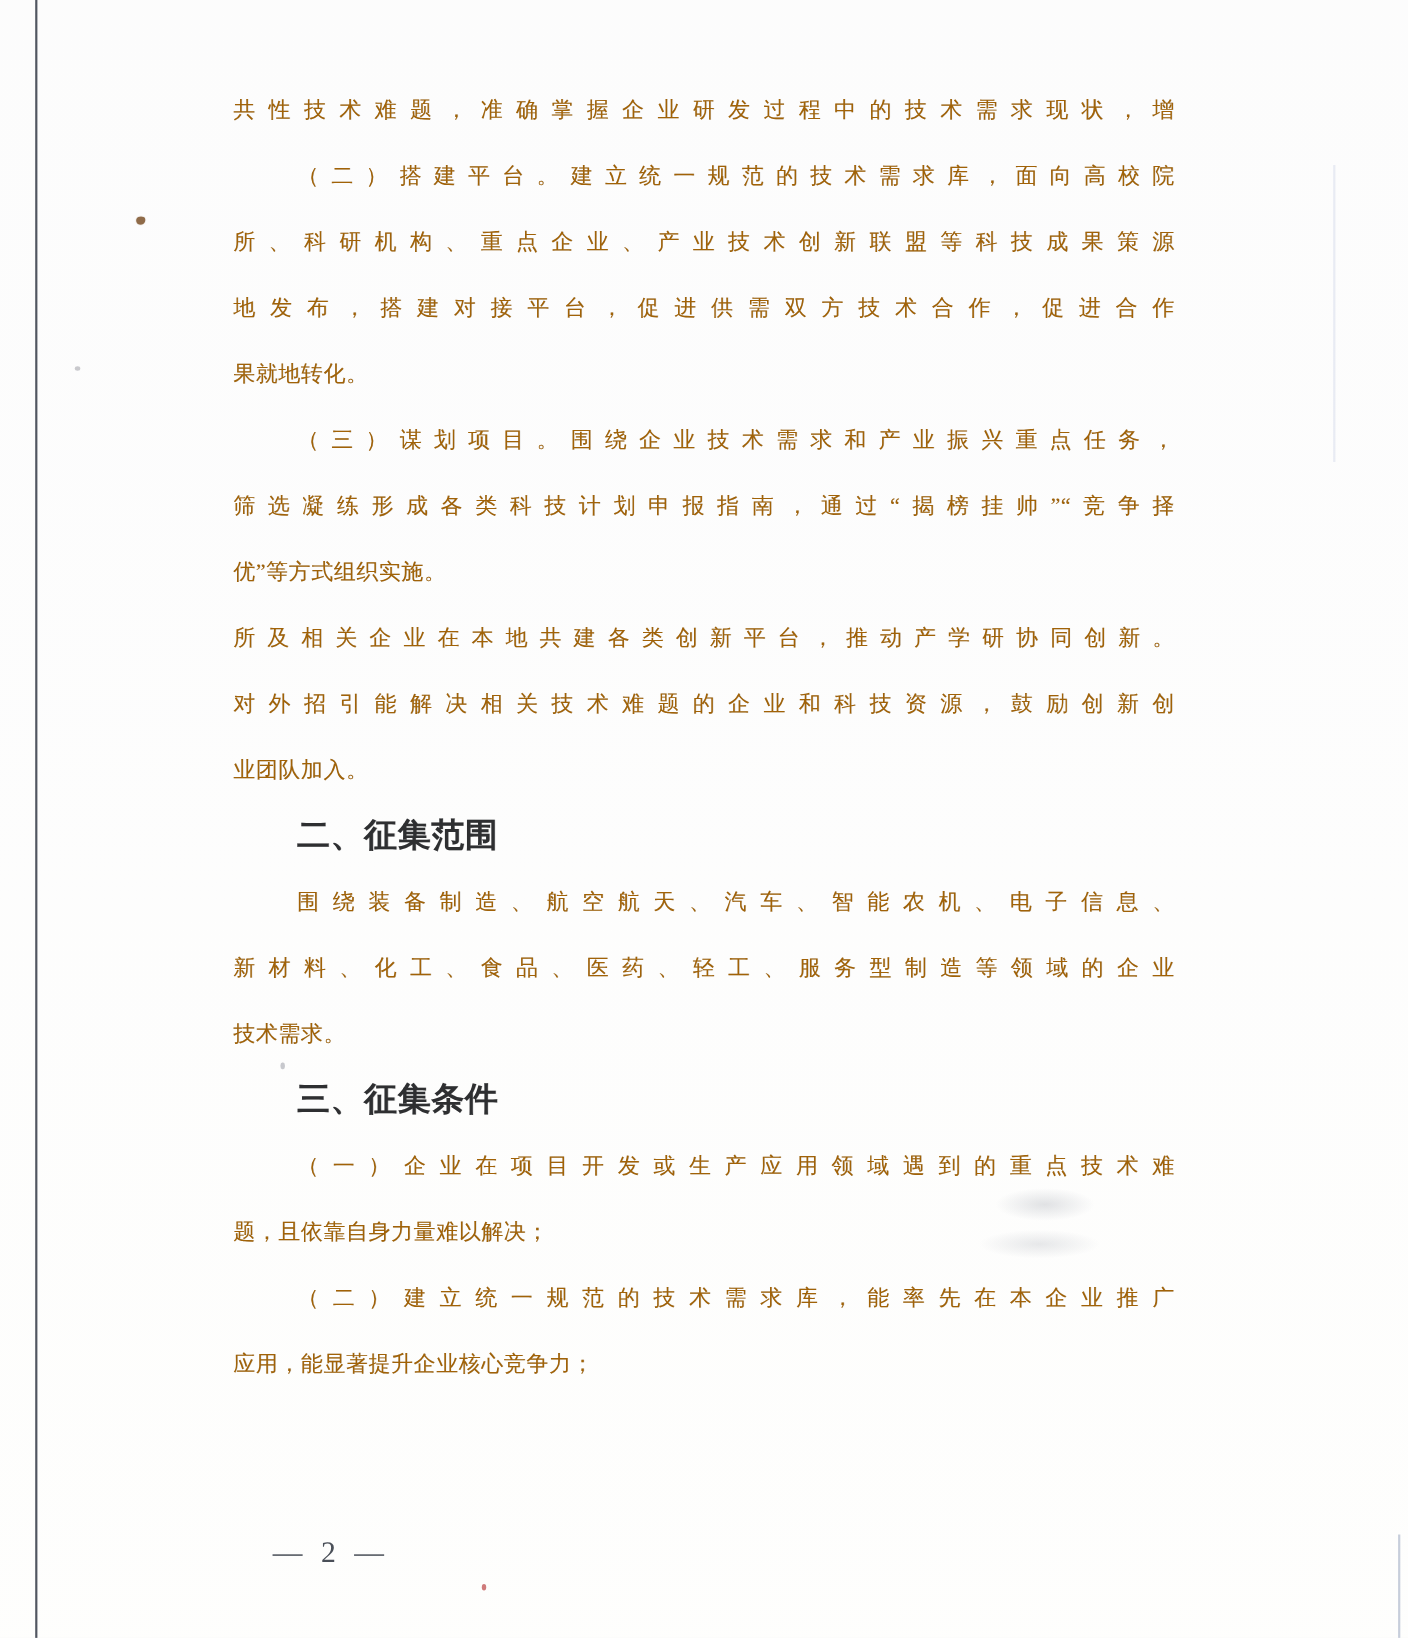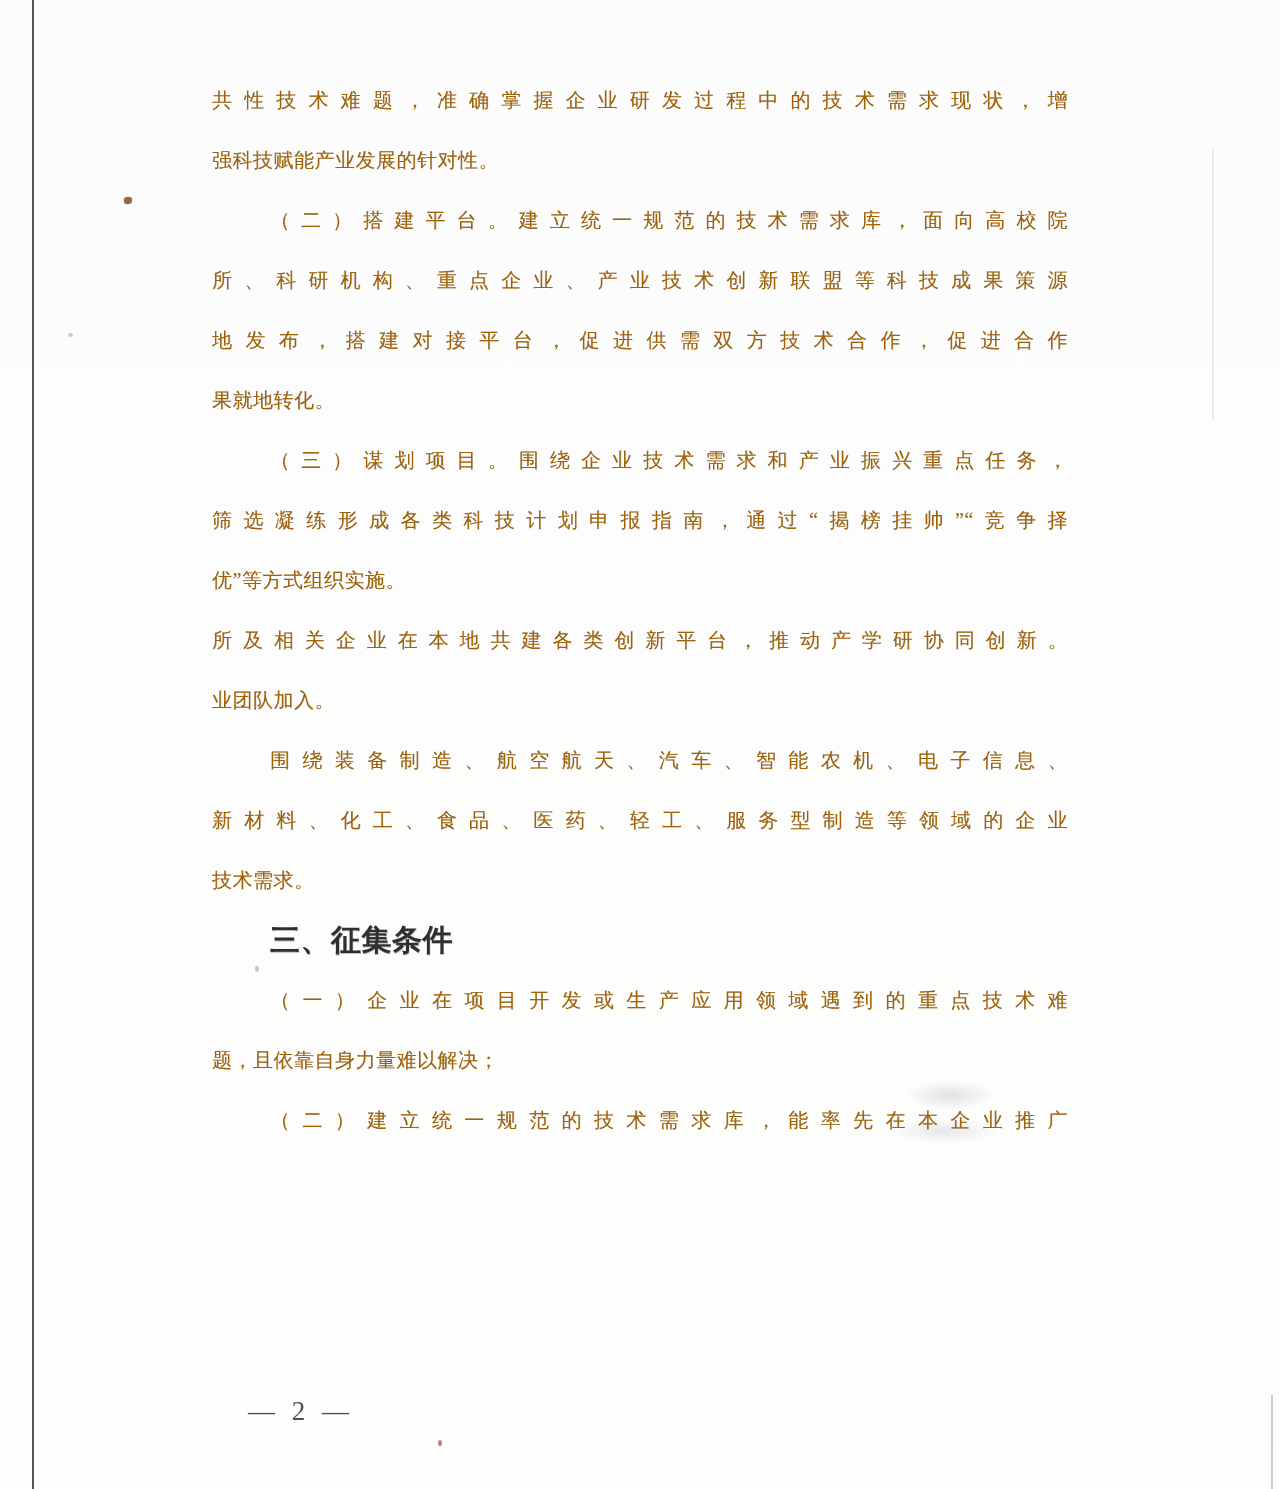--- a/index.html
+++ b/index.html
@@ -175,34 +175,36 @@
   <div class="right-faint-streak"></div>
   <div class="brown-dot"></div>
   <div class="gray-speck-1"></div>
   <div class="gray-speck-2"></div>
   <div class="red-speck"></div>
   <div class="smudge-1"></div>
   <div class="smudge-2"></div>
 
   <div id="doc-body">
       <div class="line fill">共性技术难题，准确掌握企业研发过程中的技术需求现状，增</div>
-      <div class="line">强科技赋能产业发展的针对性。</div>
       <div class="line fill indent">（二）搭建平台。建立统一规范的技术需求库，面向高校院</div>
       <div class="line fill">所、科研机构、重点企业、产业技术创新联盟等科技成果策源</div>
       <div class="line fill">地发布，搭建对接平台，促进供需双方技术合作，促进合作</div>
       <div class="line">果就地转化。</div>
       <div class="line fill indent">（三）谋划项目。围绕企业技术需求和产业振兴重点任务，</div>
       <div class="line fill">筛选凝练形成各类科技计划申报指南，通过“揭榜挂帅”“竞争择</div>
       <div class="line">优”等方式组织实施。</div>
       <div class="line fill">所及相关企业在本地共建各类创新平台，推动产学研协同创新。</div>
+      <div class="line fill">对外招引能解决相关技术难题的企业和科技资源，鼓励创新创</div>
       <div class="line">业团队加入。</div>
+      <div class="line heading indent">二、征集范围</div>
       <div class="line fill indent">围绕装备制造、航空航天、汽车、智能农机、电子信息、</div>
       <div class="line fill">新材料、化工、食品、医药、轻工、服务型制造等领域的企业</div>
       <div class="line">技术需求。</div>
       <div class="line heading indent">三、征集条件</div>
       <div class="line fill indent">（一）企业在项目开发或生产应用领域遇到的重点技术难</div>
       <div class="line">题，且依靠自身力量难以解决；</div>
       <div class="line fill indent">（二）建立统一规范的技术需求库，能率先在本企业推广</div>
+      <div class="line">应用，能显著提升企业核心竞争力；</div>
     </div>
 
   <div id="page-number">— 2 —</div>
 
 </div>
 
 </body></html>

